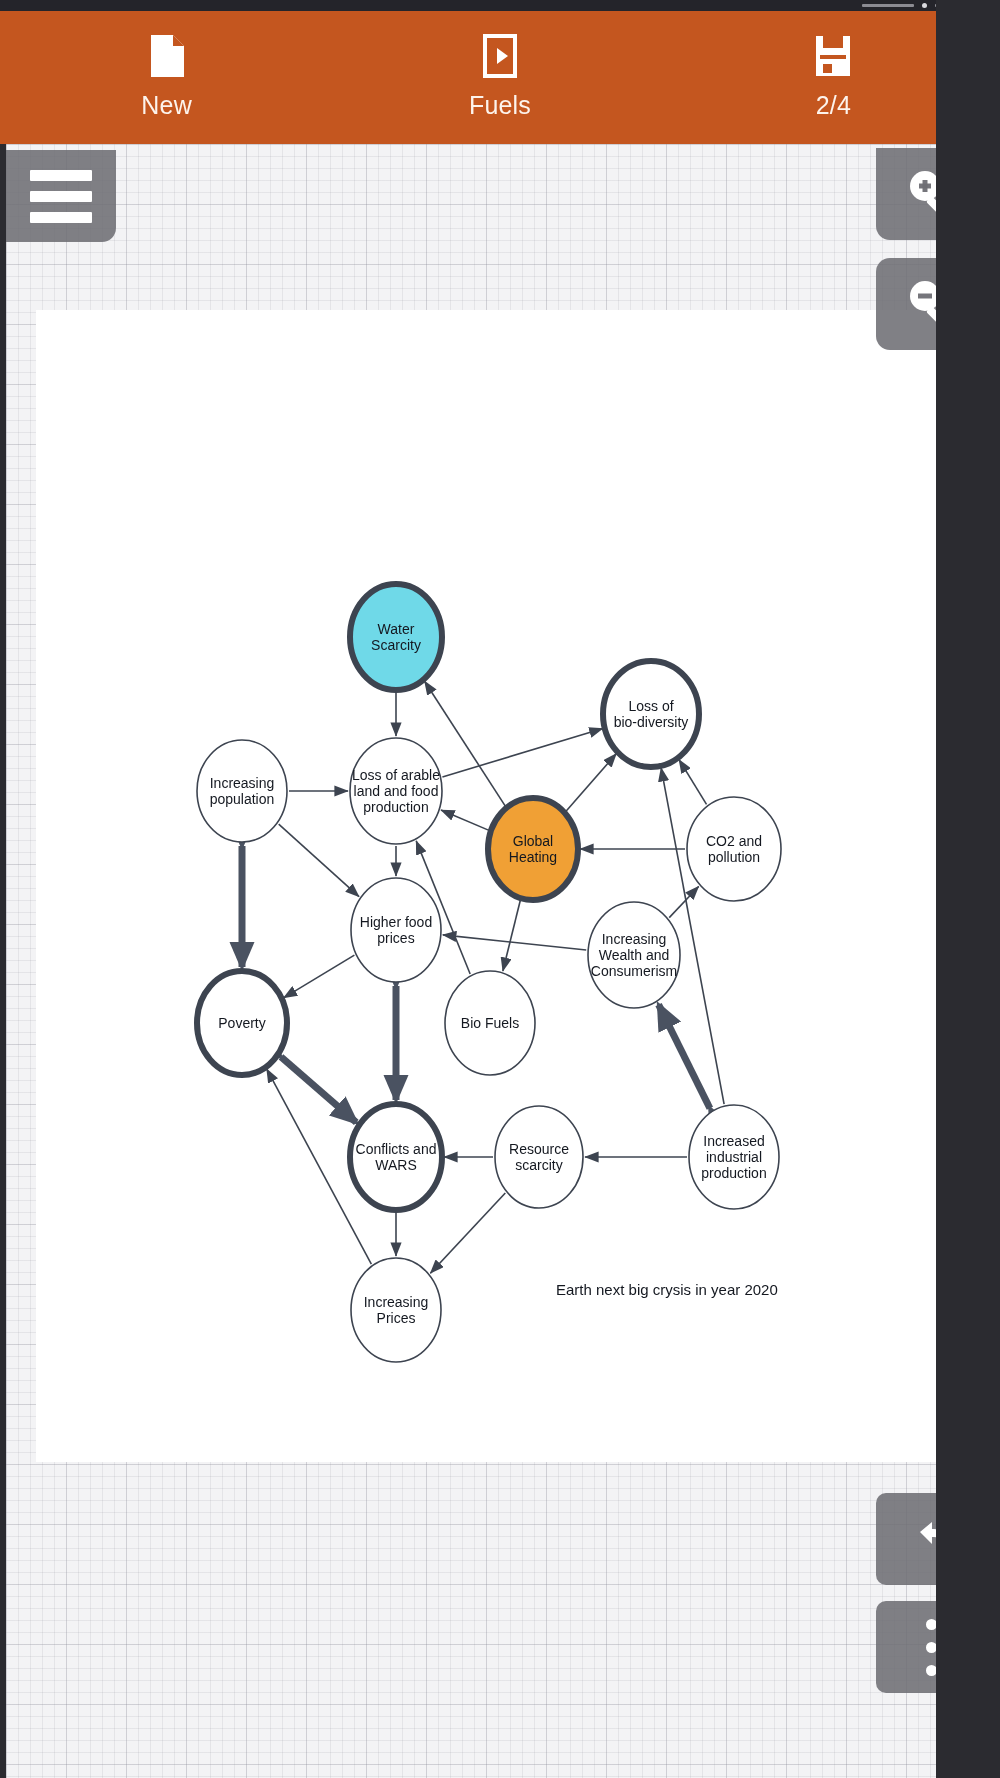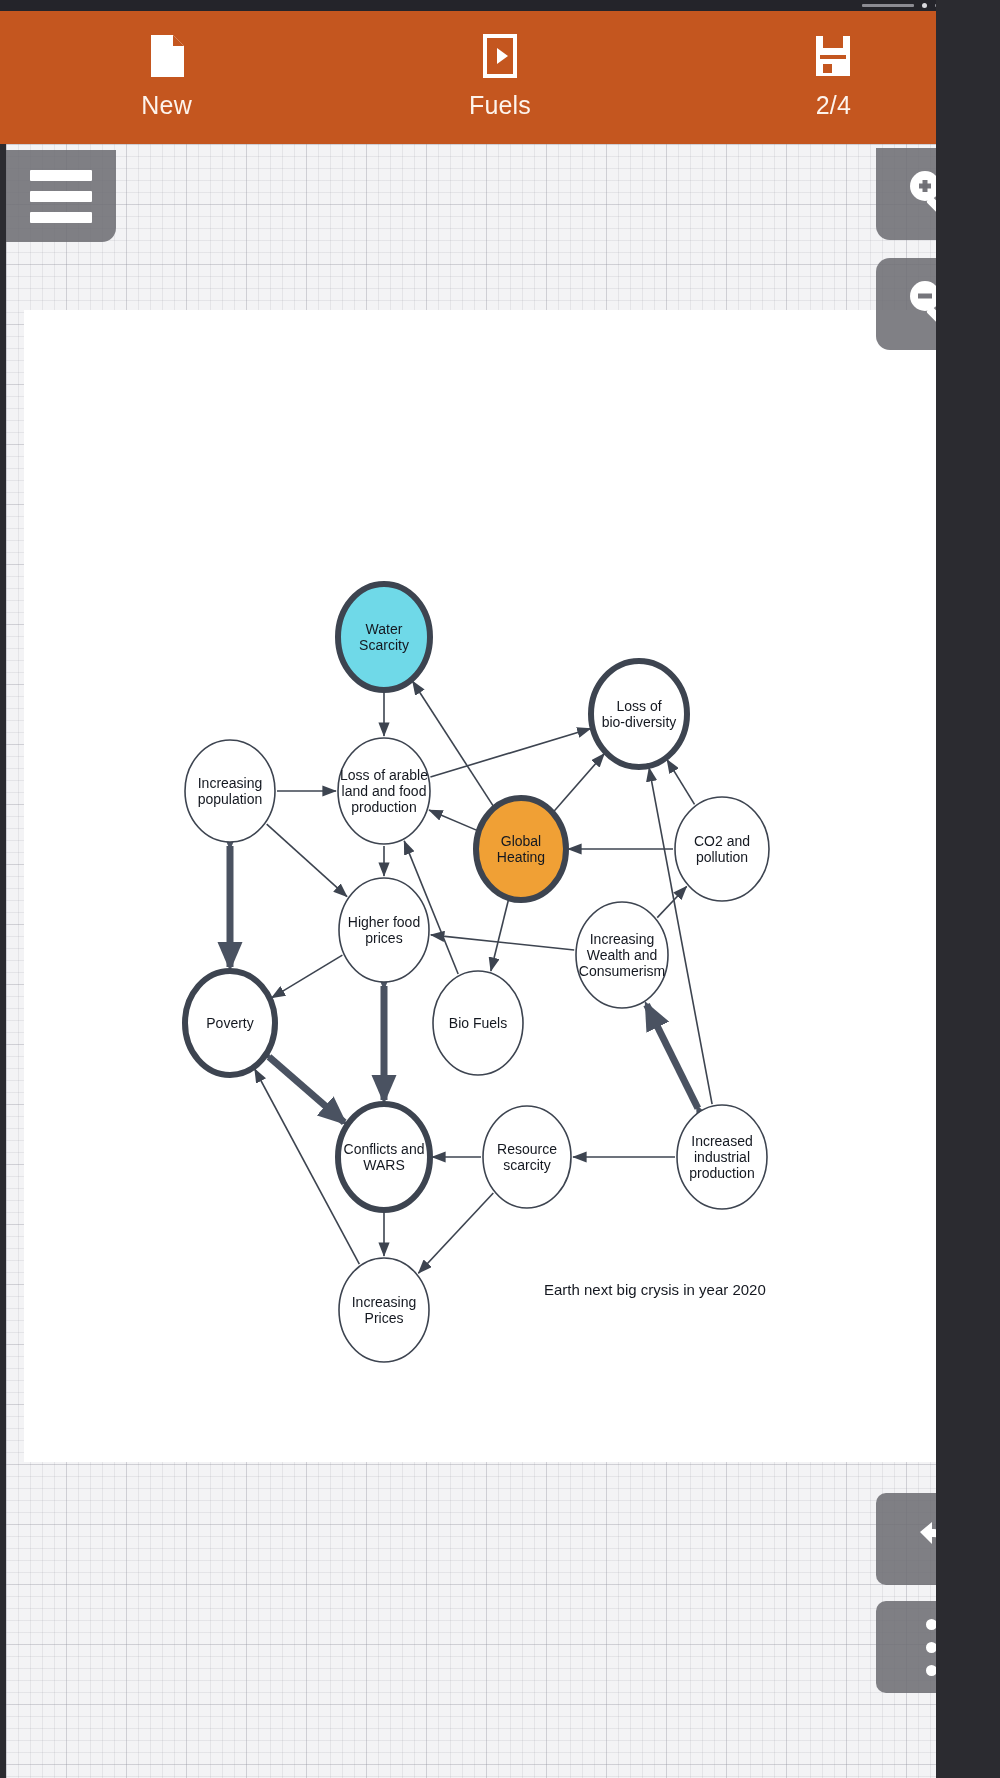--- a/index.html
+++ b/index.html
@@ -86,21 +86,21 @@
     background:
       repeating-linear-gradient(to right,  rgba(150,150,160,.16) 0 1px, transparent 1px 12px),
       repeating-linear-gradient(to bottom, rgba(150,150,160,.16) 0 1px, transparent 1px 12px),
       repeating-linear-gradient(to right,  rgba(130,130,145,.22) 0 1px, transparent 1px 60px),
       repeating-linear-gradient(to bottom, rgba(130,130,145,.22) 0 1px, transparent 1px 60px),
       #f3f3f5;
     overflow: hidden;
   }
   .page-sheet {
     position: absolute;
-    left: 18px; top: 166px;
+    left: 30px; top: 166px;
     width: 931px; height: 1152px;
     background: #ffffff;
   }
 
   
   .diagram {
     position: absolute;
     left: 0; top: 0;
     width: 931px; height: 1152px;
   }

